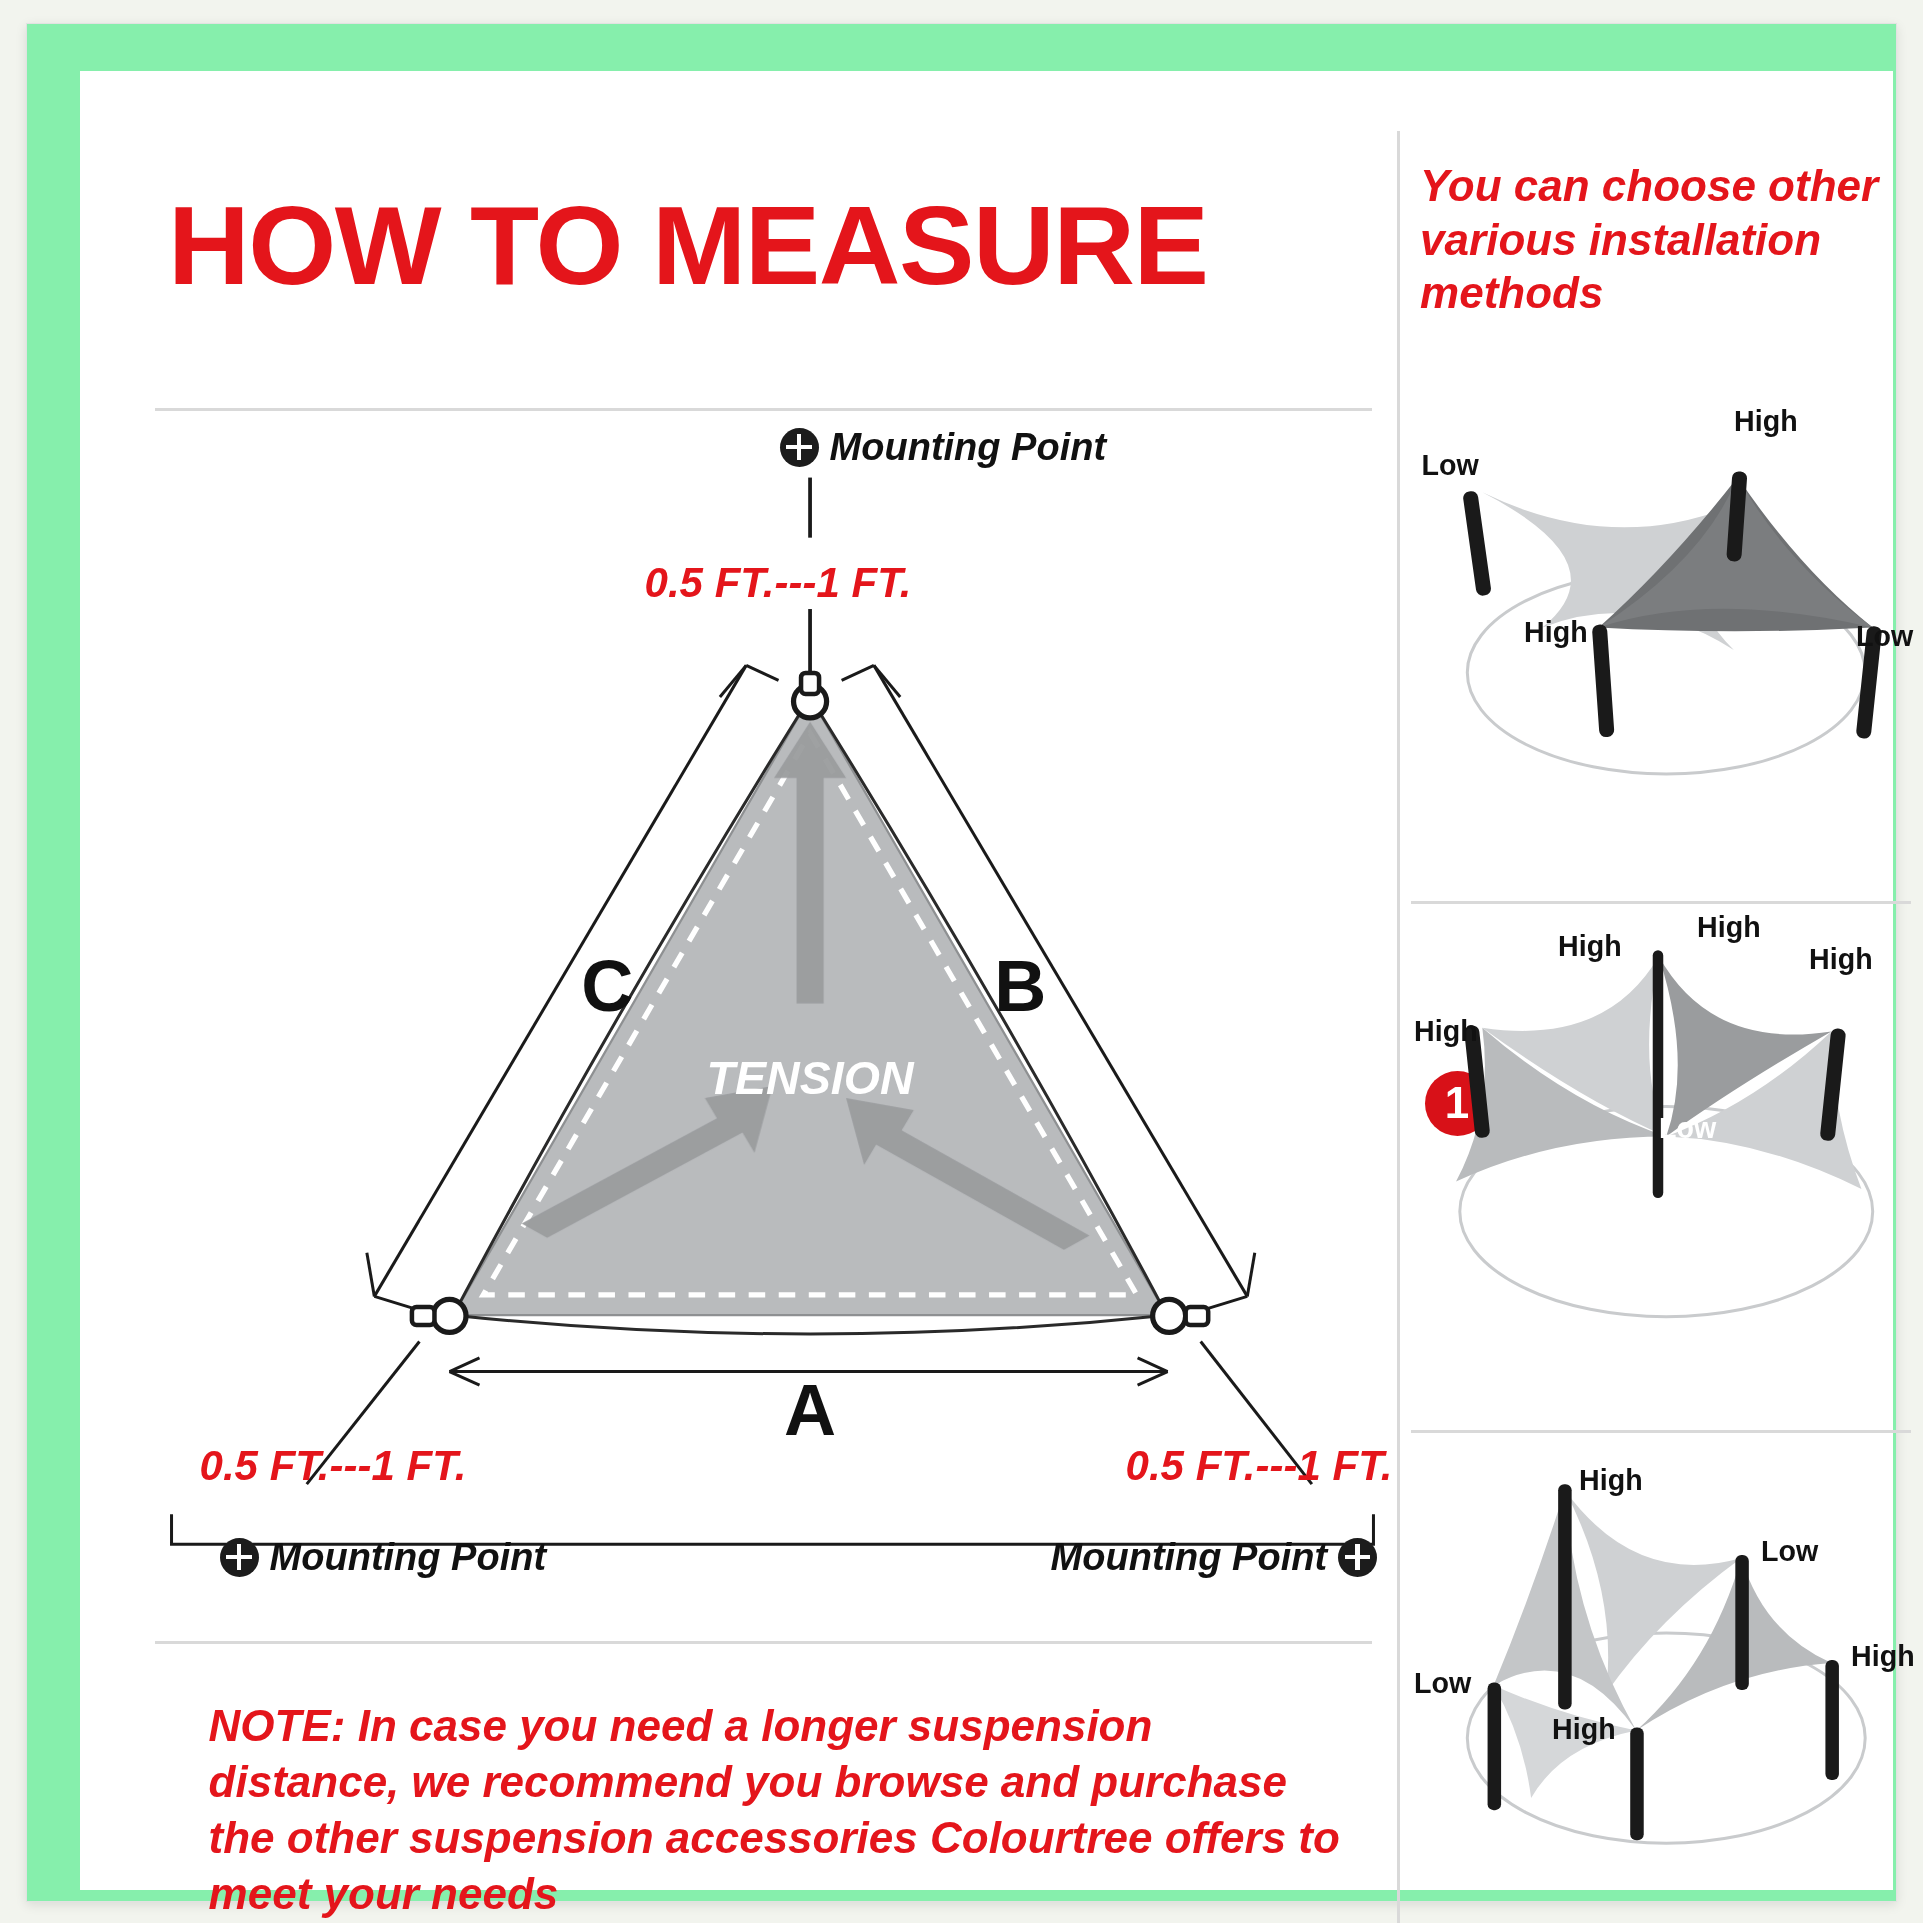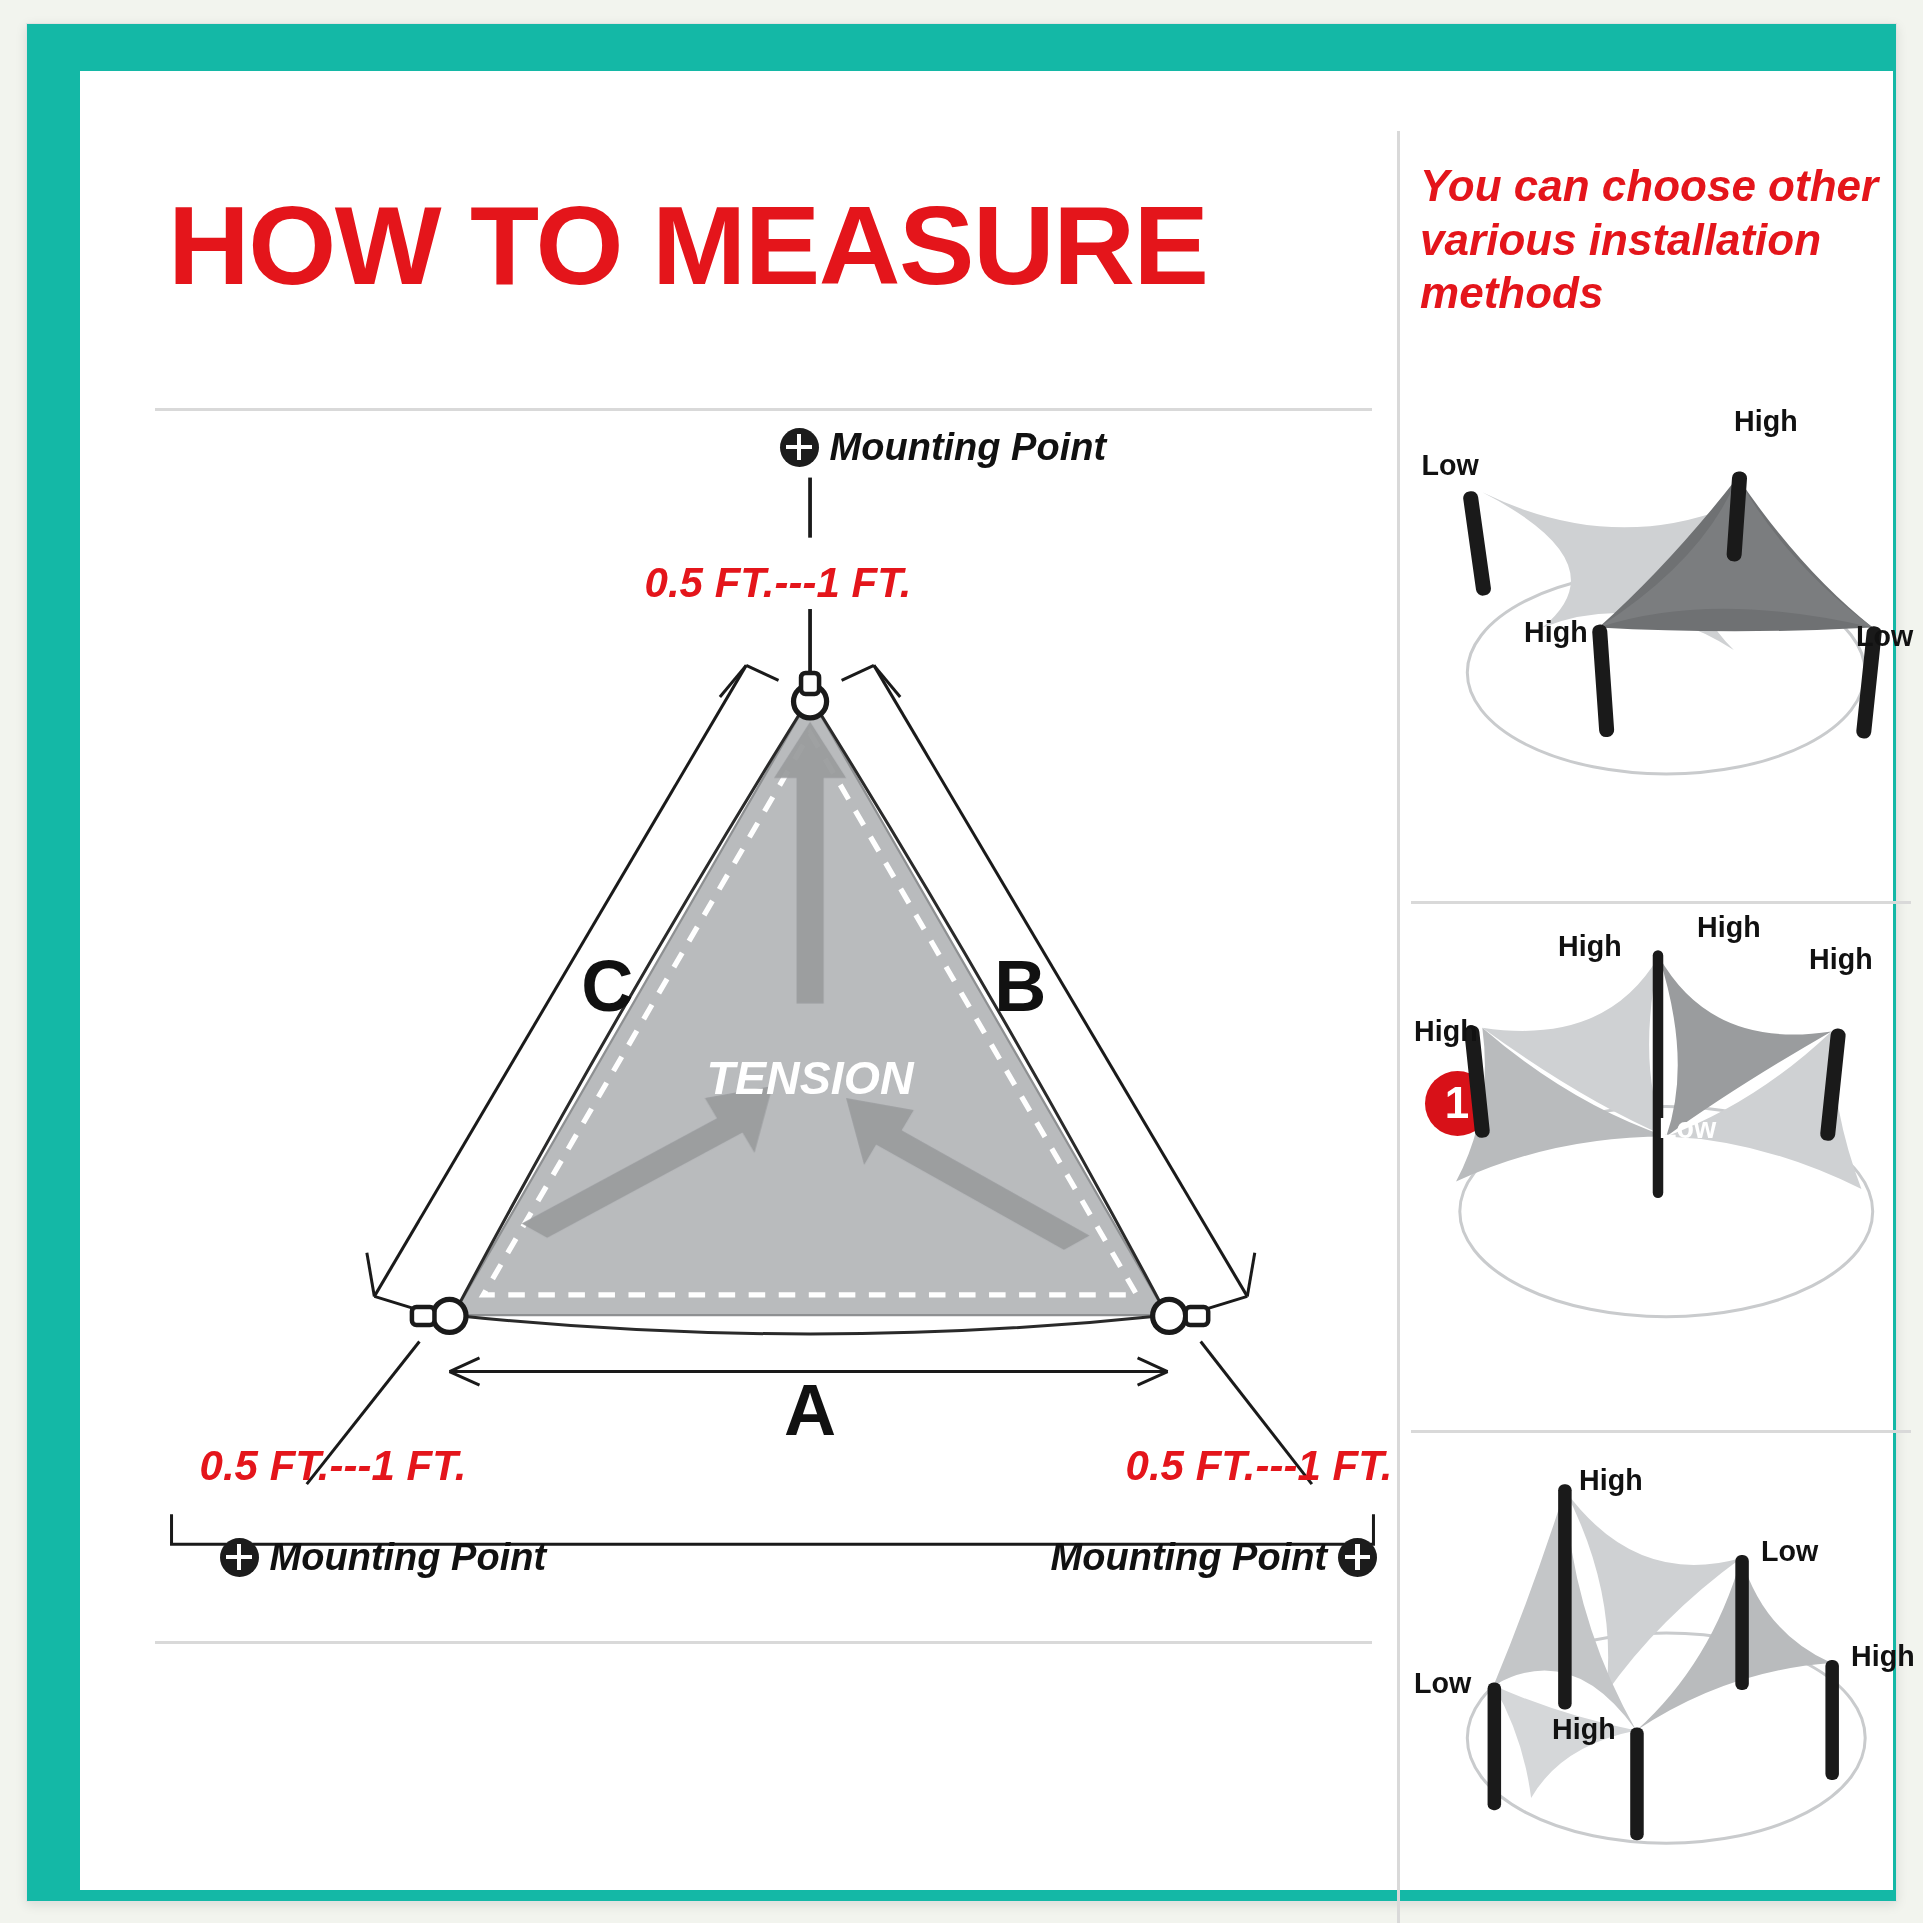--- a/index.html
+++ b/index.html
@@ -17,21 +17,21 @@
     position: absolute;
     left: 0; top: 0;
     width: 1924px; height: 1924px;
     background: #f2f4ee;
     box-sizing: border-box;
   }
   .frame-outer {
     position: absolute;
     left: 25.6px; top: 22.5px;
     width: 1871px; height: 1879px;
-    background: #14b8a6;
+    background: #86efac;
     border: 0.8px solid #e2e2e2;
     box-sizing: border-box;
     box-shadow: 0 3px 10.5px rgba(0,0,0,0.10);
   }
   .frame-inner {
     position: absolute;
     left: 53px; top: 47px;
     width: 1813px; height: 1819px;
     background: #ffffff;
     box-sizing: border-box;
@@ -287,20 +287,21 @@
           <span class="mp-icon"></span>
           <span class="mp-label">Mounting Point</span>
         </div>
         <div class="mp mp-right">
           <span class="mp-label">Mounting Point</span>
           <span class="mp-icon"></span>
         </div>
 
         <div class="hr hr-bottom"></div>
 
+        <div class="note">NOTE: In case you need a longer suspension distance, we recommend you browse and purchase the other suspension accessories Colourtree offers to meet your needs</div>
       </div>
 
       <div class="vdiv"></div>
 
       <div class="right-col">
         <div class="subtitle">You can choose other various installation methods</div>
 
         <div class="panel-div pd1"></div>
         <div class="panel-div pd2"></div>
 

